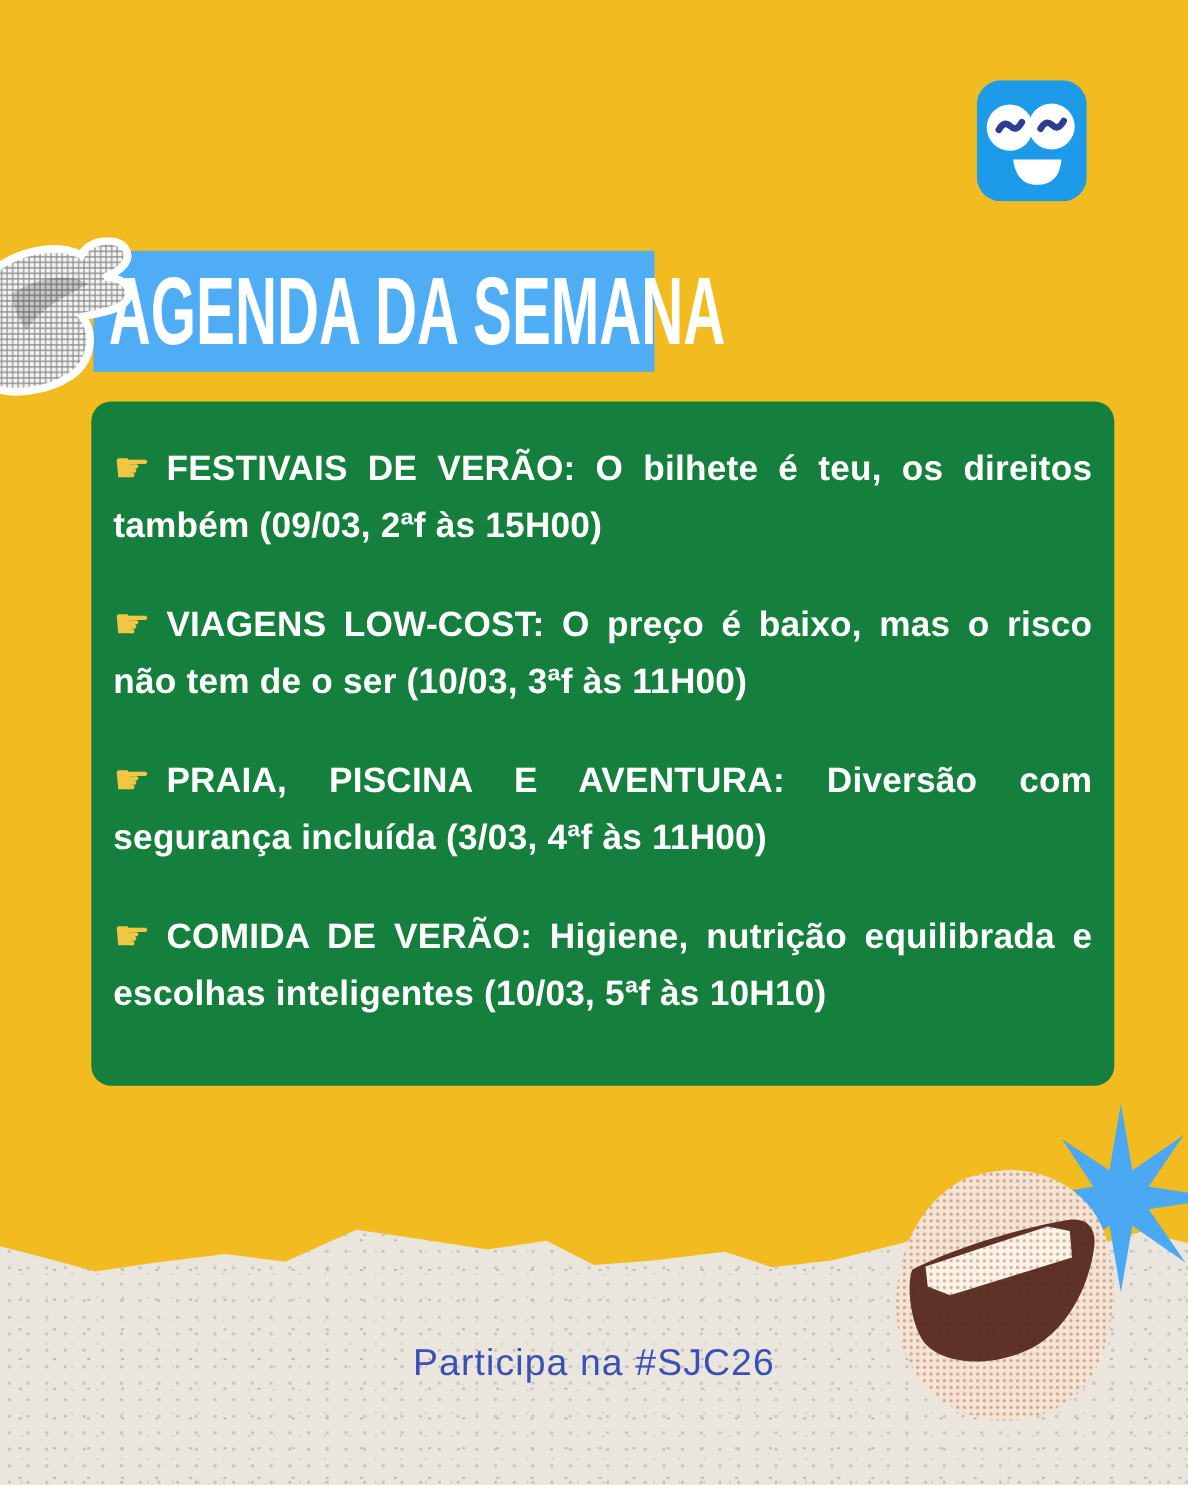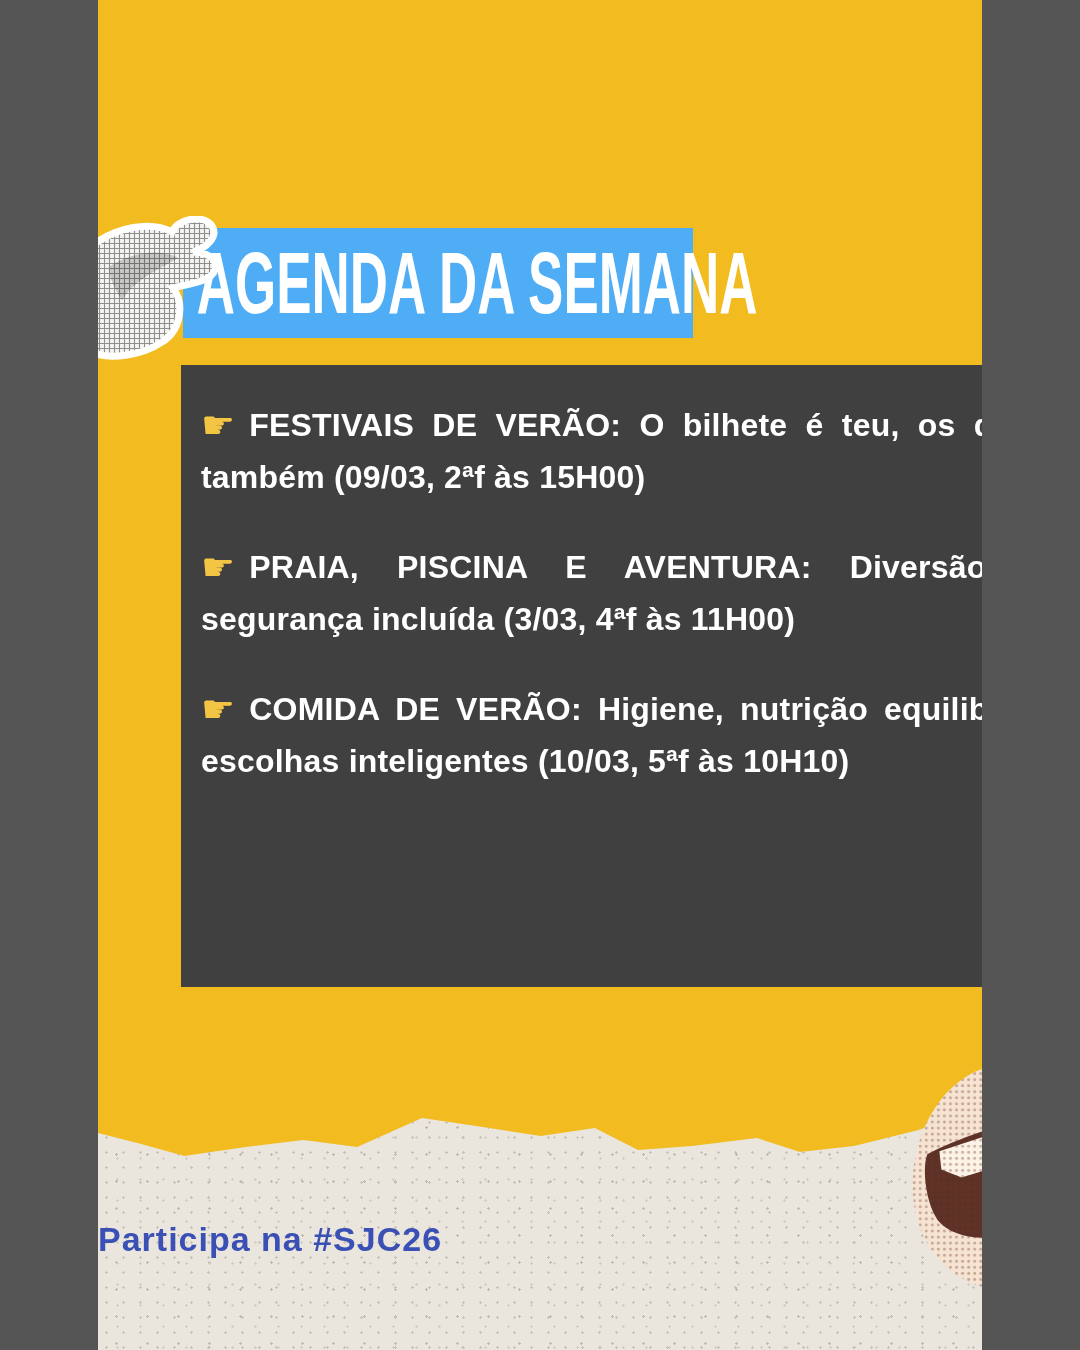--- a/index.html
+++ b/index.html
@@ -1,19 +1,19 @@
 <!DOCTYPE html>
 <html><head>
 <meta charset="utf-8">
 <style>
   html,body{margin:0;padding:0;background:#555;}
   *{box-sizing:border-box;}
   #poster{
     position:relative;
-    width:884px;height:1350px;
+    width:1080px;height:1350px;
     margin:0 auto;
     background:#F2BC20;
     overflow:hidden;
     font-family:"Liberation Sans","DejaVu Sans",sans-serif;
   }
 
   
   .logo{
     position:absolute;left:888px;top:73px;width:100px;height:110px;
   }
@@ -32,22 +32,23 @@
     color:#FFFFFF;
     font-size:84px;font-weight:bold;letter-spacing:0px;
     white-space:nowrap;
     transform:scaleX(0.63) scaleY(1.04);
     transform-origin:left center;
   }
 
   
   .agenda-box{
     position:absolute;left:83px;top:365px;width:930px;height:622px;
-    background:#404040;z-index:4;
+    background:#15803d;z-index:4;
     padding:34px 20px 0 20px;
+    border-radius:18px;
   }
   .agenda-item{
     margin:0 0 38px 0;
     color:#FFFFFF;
     font-size:32px;font-weight:bold;line-height:52px;
     text-align:justify;
     letter-spacing:0.2px;
   }
   .finger{
     font-family:"DejaVu Sans",sans-serif;
@@ -70,22 +71,23 @@
     clip-path:polygon(
       0 33px, 4% 44px, 8% 56px, 13% 48px, 19% 40px, 24% 47px,
       30% 18px, 35% 26px, 41% 36px, 46% 28px, 50% 50px, 55% 46px,
       61% 38px, 65% 52px, 70% 46px, 76% 30px, 80% 12px, 86% 26px,
       91% 36px, 96% 20px, 100% 30px, 100% 100%, 0 100%);
   }
 
   
   .footer-text{
     position:absolute;left:0;top:1220px;width:1080px;z-index:8;
+    text-align:center;
     color:#3A50B4;
-    font-size:34px;font-weight:bold;letter-spacing:1px;
+    font-size:34px;font-weight:normal;letter-spacing:1px;
   }
 
   
   .starburst{position:absolute;left:933px;top:1003px;width:172px;height:172px;z-index:9;}
   .mouth{position:absolute;left:801px;top:1058px;width:222px;height:238px;z-index:10;}
 </style>
 </head>
 <body>
 
 <div id="poster">
@@ -115,20 +117,21 @@
       <path d="M18,50 C40,36 70,32 86,42 C70,52 44,62 30,84 C22,72 16,60 18,50 Z" fill="#000000" opacity="0.18"></path>
     </svg>
   </div>
 
   <div class="banner">
     <h1>AGENDA DA SEMANA</h1>
   </div>
 
   <div class="agenda-box">
     <p class="agenda-item"><span class="finger">☛</span><span>FESTIVAIS DE VERÃO: O bilhete é teu, os direitos também (09/03, 2ªf às 15H00)</span></p>
+    <p class="agenda-item"><span class="finger">☛</span><span>VIAGENS LOW-COST: O preço é baixo, mas o risco não tem de o ser (10/03, 3ªf às 11H00)</span></p>
     <p class="agenda-item"><span class="finger">☛</span><span>PRAIA, PISCINA E AVENTURA: Diversão com segurança incluída (3/03, 4ªf às 11H00)</span></p>
     <p class="agenda-item"><span class="finger">☛</span><span>COMIDA DE VERÃO: Higiene, nutrição equilibrada e escolhas inteligentes (10/03, 5ªf às 10H10)</span></p>
   </div>
 
   <div class="paper"></div>
 
   <div class="footer-text">Participa na #SJC26</div>
 
   <div class="starburst">
     <svg width="172" height="172" viewBox="0 0 170 170">

